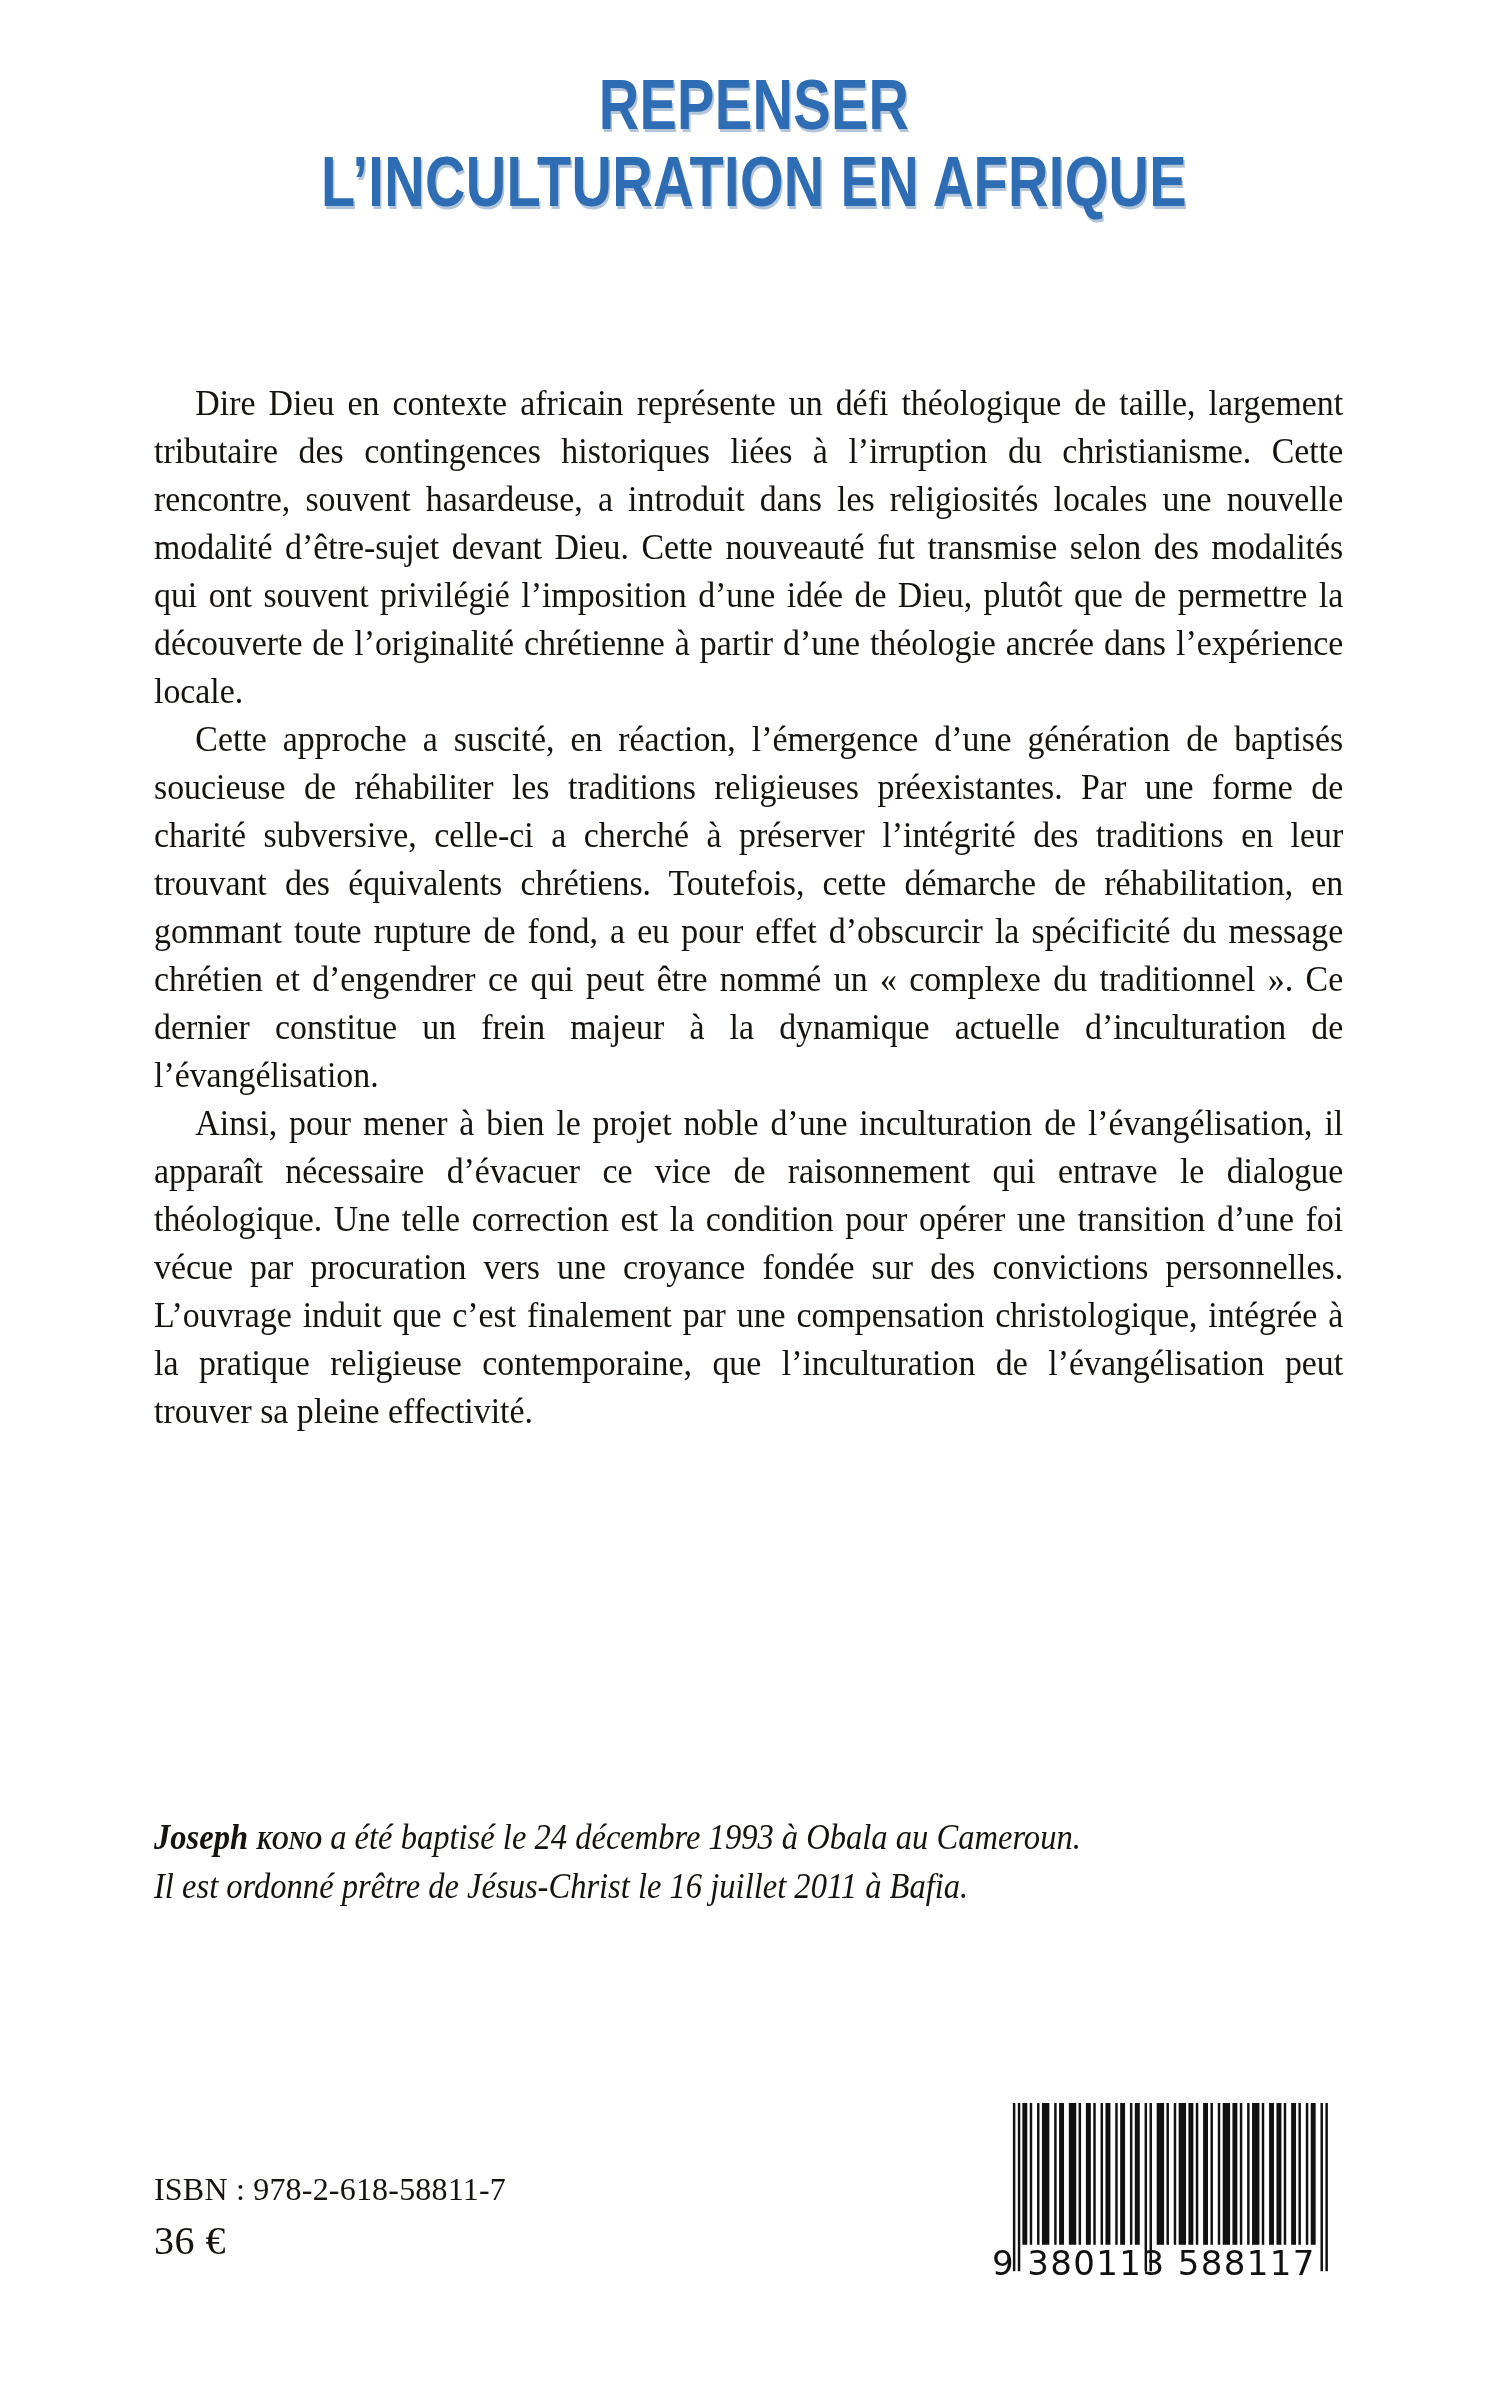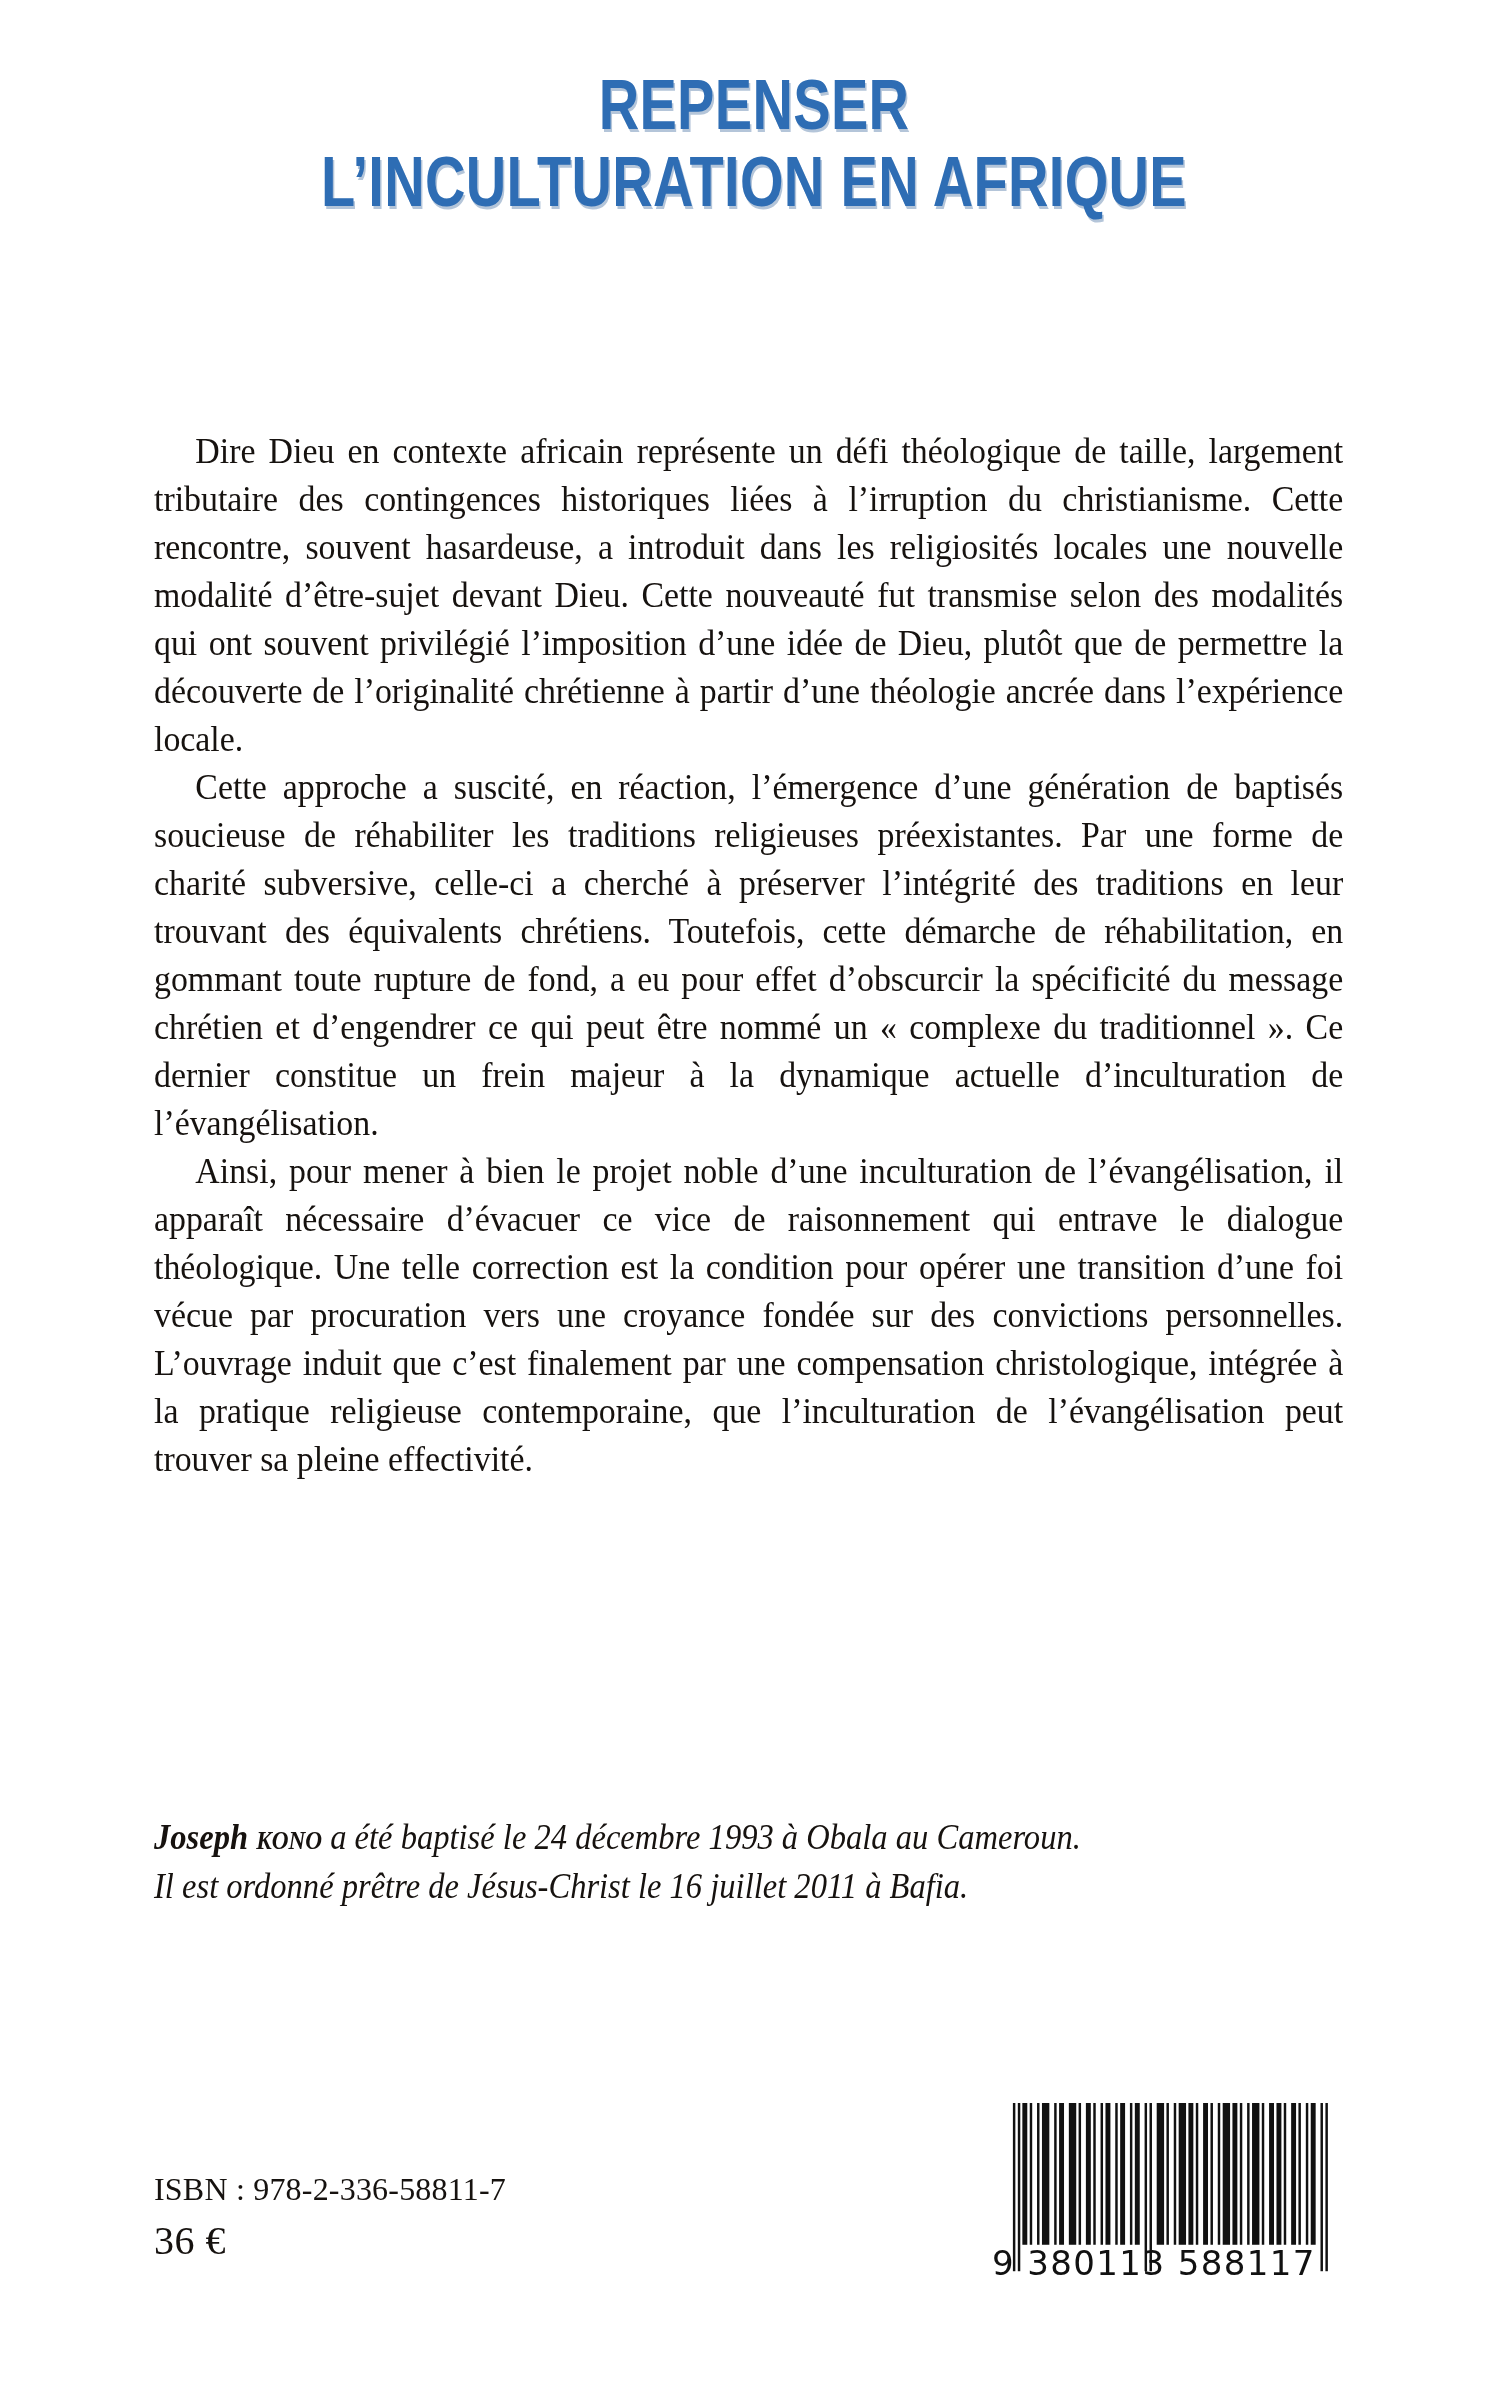--- a/index.html
+++ b/index.html
@@ -43,21 +43,20 @@
 
   .title-line-1 { font-size: 70px; }
   .title-line-2 { font-size: 70px; margin-top: 5.7px; }
 
   
   .blurb {
     position: absolute;
     left: 154px;
     top: 379px;
     width: 1189px;
-    margin-top: 48px;
   }
 
   .blurb p {
     margin: 0 0 0 0;
     font-family: "Liberation Serif", "DejaVu Serif", serif;
     font-size: 36px;
     line-height: 48px;
     color: #16120f;
     text-align: justify;
     text-indent: 44px;
@@ -163,21 +162,21 @@
     <p>Cette approche a suscité, en réaction, l’émergence d’une génération de baptisés soucieuse de réhabiliter les traditions religieuses préexistantes. Par une forme de charité subversive, celle-ci a cherché à préserver l’intégrité des traditions en leur trouvant des équivalents chrétiens. Toutefois, cette démarche de réhabilitation, en gommant toute rupture de fond, a eu pour effet d’obscurcir la spécificité du message chrétien et d’engendrer ce qui peut être nommé un « complexe du traditionnel ». Ce dernier constitue un frein majeur à la dynamique actuelle d’inculturation de l’évangélisation.</p>
     <p>Ainsi, pour mener à bien le projet noble d’une inculturation de l’évangélisation, il apparaît nécessaire d’évacuer ce vice de raisonnement qui entrave le dialogue théologique. Une telle correction est la condition pour opérer une transition d’une foi vécue par procuration vers une croyance fondée sur des convictions personnelles. L’ouvrage induit que c’est finalement par une compensation christologique, intégrée à la pratique religieuse contemporaine, que l’inculturation de l’évangélisation peut trouver sa pleine effectivité.</p>
   </div>
 
   <div class="bio">
     <span class="bio-line"><span class="author-first">Joseph</span><span>&nbsp;</span><span class="author-last">Kono</span><span> a été baptisé le 24 décembre 1993 à Obala au Cameroun.</span></span>
     <span class="bio-line">Il est ordonné prêtre de Jésus-Christ le 16 juillet 2011 à Bafia.</span>
   </div>
 
   <div class="footer-left">
-    <span class="isbn-line">ISBN : 978-2-336-58811-7</span>
+    <span class="isbn-line">ISBN : 978-2-618-58811-7</span>
     <span class="price-line">36 €</span>
   </div>
 
   <div class="barcode">
     <svg viewBox="0 0 338 182" preserveAspectRatio="none" aria-hidden="true">
       <g fill="#111111">
 
         <rect x="2" y="0" width="2.6" height="178"></rect>
         <rect x="7.2" y="0" width="2.6" height="178"></rect>
 

